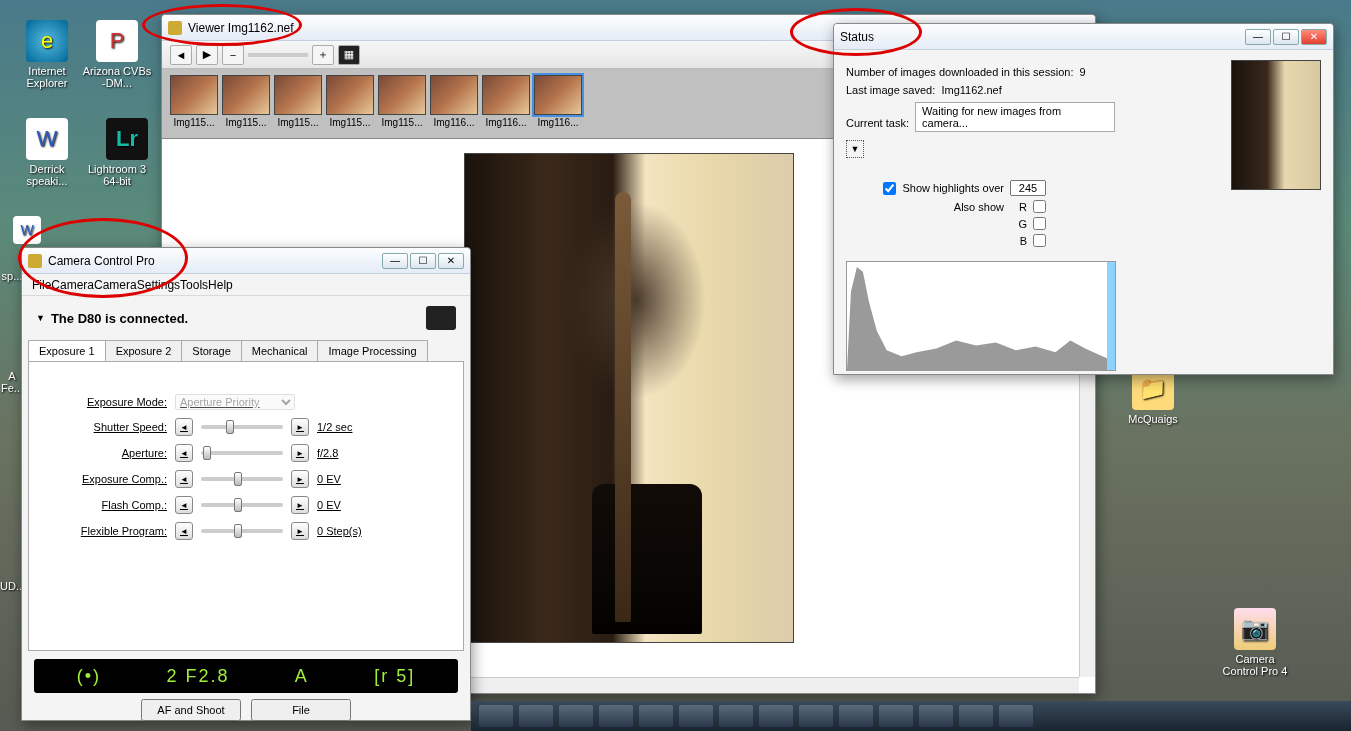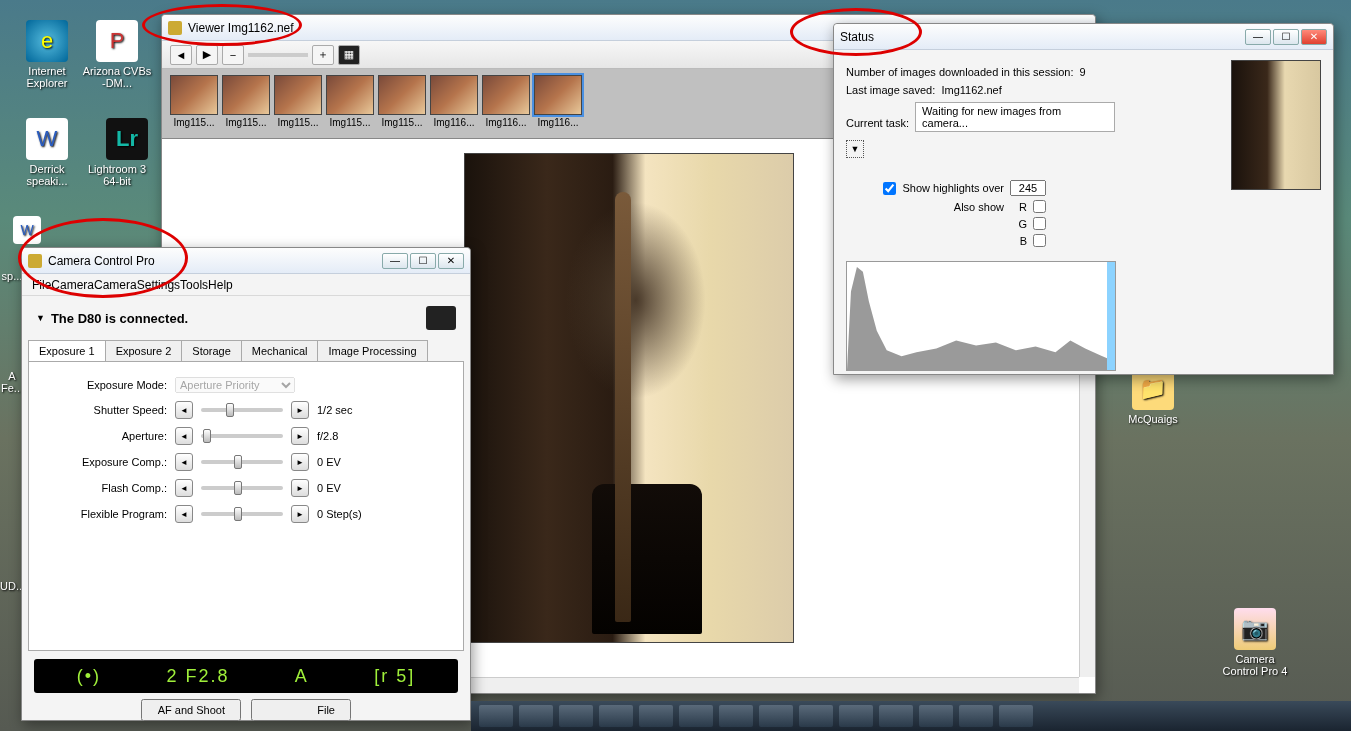--- a/index.html
+++ b/index.html
@@ -46,31 +46,31 @@
   .scrollbar-h{position:absolute;left:0;right:16px;bottom:0;height:16px;background:#efefef;border-top:1px solid #ccc;}
   
   #ccp{ left:21px; top:247px; width:450px; height:474px; background:#f4f4f4;}
   #ccp .menubar{ height:22px;display:flex;padding:0 10px;align-items:center;font-size:12px;border-bottom:1px solid #d9d9d9;}
   #ccp .statusline{ padding:10px 14px; font-size:13px; font-weight:bold; display:flex; align-items:center;}
   #ccp .statusline .tri{font-size:9px;margin-right:6px;}
   #ccp .camicon{ width:30px;height:24px;background:#222;border-radius:3px;margin-left:auto;}
   #ccp .tabs{ display:flex; padding:0 6px;}
   #ccp .tab{ padding:4px 10px; font-size:11px; border:1px solid #aaa;border-bottom:none;background:#f0f0f0;margin-right:-1px;cursor:pointer;}
   #ccp .tab.active{ background:#fff; position:relative; z-index:2;}
-  #ccp .panel{ border:1px solid #aaa; margin:0 6px; height:290px; background:#fff; padding:7px 18px;}
+  #ccp .panel{ border:1px solid #aaa; margin:0 6px; height:290px; background:#fff; padding:24px 18px;text-decoration:underline;}
   .row{ display:flex; align-items:center; gap:8px; margin:8px 0; font-size:11px;}
   .row .lbl{ width:120px; text-align:right;}
   .row select{ font-size:11px; width:120px;}
   .row .stepbtn{ width:18px;height:18px;border:1px solid #888;background:linear-gradient(#fff,#ddd);border-radius:3px;font-size:8px;display:flex;align-items:center;justify-content:center;cursor:pointer;}
   .row .slider{ width:82px;height:4px;background:#ccc;position:relative;border-radius:2px;}
   .row .slider .knob{position:absolute;top:-5px;width:8px;height:14px;background:linear-gradient(#fff,#bbb);border:1px solid #777;border-radius:2px;}
   .row .val{ width:60px;}
   #ccp .lcd{ margin:8px 12px 6px; height:34px; background:#000; border-radius:3px;color:#9fef3a;display:flex;align-items:center;justify-content:space-around;font-family:"Consolas",monospace;font-size:18px;letter-spacing:2px;padding:0 10px;}
   #ccp .btnbar{ display:flex; gap:10px; justify-content:center; padding-bottom:10px;}
-  #ccp .btnbar button{ width:100px; font-size:11px; padding:3px 14px;text-align:right;}
+  #ccp .btnbar button{ width:100px; font-size:11px; padding:3px 0;}
   
   #status{ left:833px; top:23px; width:501px; height:352px; background:#f4f4f4;}
   #status .body{ padding:10px 12px; font-size:11px; display:flex; gap:10px;}
   #status .leftcol{ flex:1;}
   #status .leftcol .line{ margin:6px 0;}
   #status .green{ display:inline-block;width:10px;height:10px;background:radial-gradient(circle,#6f6,#0a0);border-radius:50%;margin-right:4px;vertical-align:middle;}
   #status .thumbimg{ width:90px;height:130px;background:linear-gradient(90deg,#1a120c 0%,#3a281a 40%,#e8d8b0 60%,#d8c8a0 100%);border:1px solid #444;}
   #status .taskbox{ border:1px solid #aaa;padding:2px 6px;background:#fff; display:inline-block; width:200px;}
   #status .dropdown{ width:18px;height:18px;border:1px dotted #555;display:flex;align-items:center;justify-content:center;font-size:9px;margin-top:8px;}
   #status .histarea{ display:flex; align-items:flex-start; margin-top:18px; gap:10px;flex-direction:column;}

